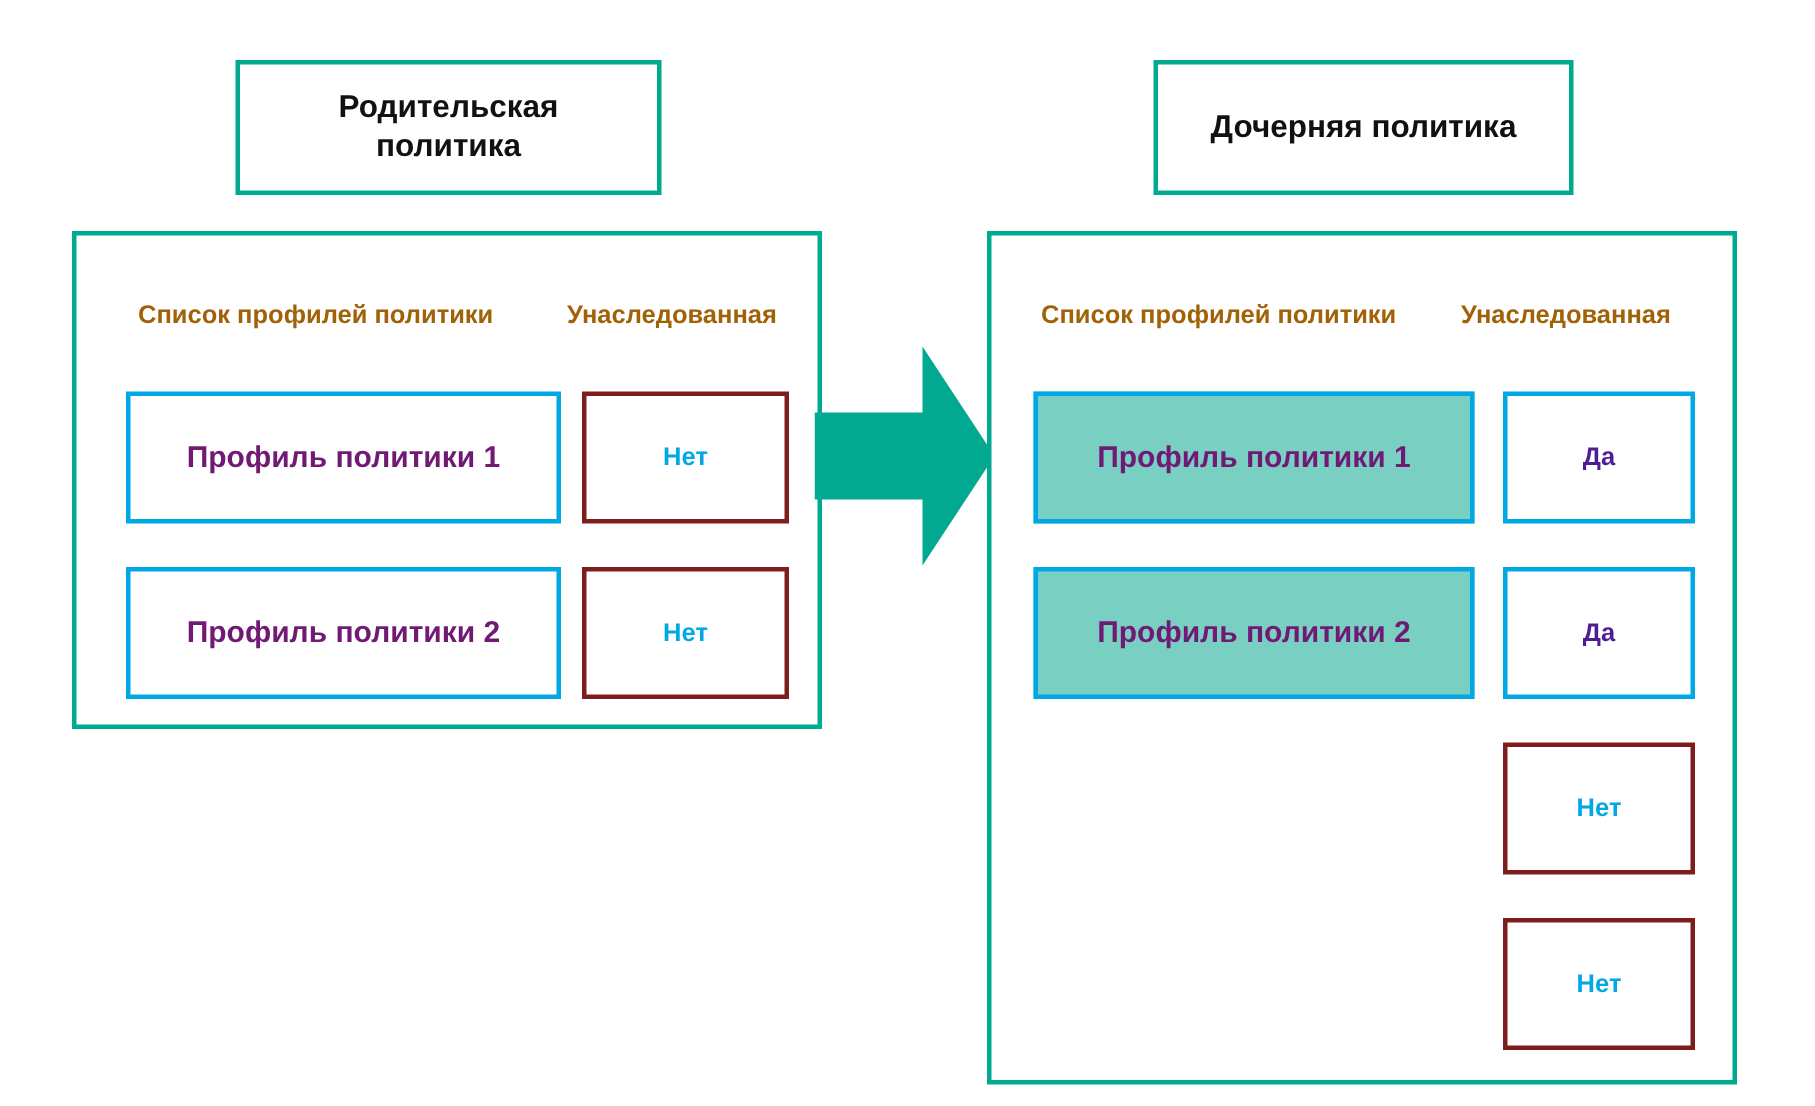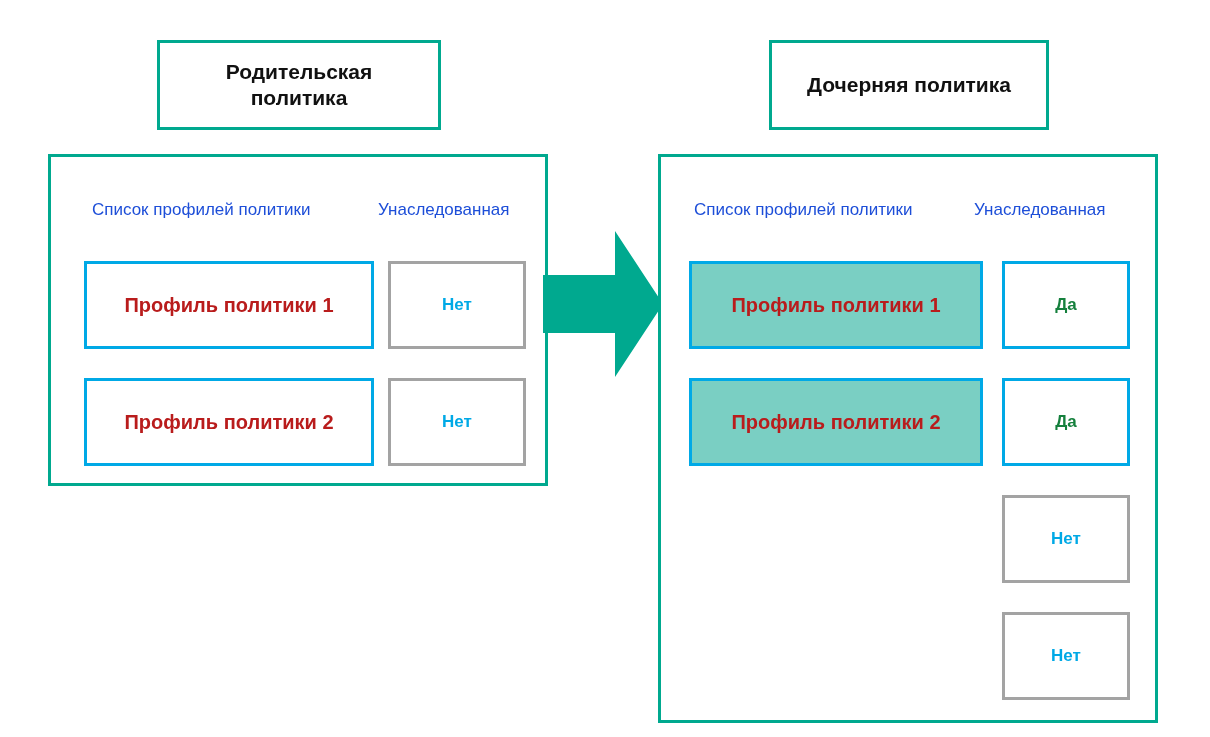--- a/index.html
+++ b/index.html
@@ -77,22 +77,22 @@
     position: absolute;
     top: 40px;
     left: 0;
     right: 0;
     height: 26px;
     display: flex;
     align-items: center;
   }
   .col-head {
     font-size: 17px;
-    font-weight: normal;
-    color: #1d4ed8;
+    font-weight: bold;
+    color: #a16207;
     white-space: nowrap;
   }
   #panel-parent .col-head-profiles { position: absolute; left: 41px; }
   #panel-parent .col-head-inherited { position: absolute; left: 327px; }
   #panel-child  .col-head-profiles  { position: absolute; left: 33px; }
   #panel-child  .col-head-inherited { position: absolute; left: 313px; }
 
   
   .row {
     position: absolute;
@@ -103,40 +103,40 @@
   .profile-box {
     position: absolute;
     box-sizing: border-box;
     background: #ffffff;
     border: 3px solid #00A9E6;
     display: flex;
     align-items: center;
     justify-content: center;
     font-size: 20px;
     font-weight: bold;
-    color: #b91c1c;
+    color: #701a75;
     white-space: nowrap;
   }
   .profile-box.highlight {
     background: #7ACFC3;
   }
   .inherited-box {
     position: absolute;
     box-sizing: border-box;
     background: #ffffff;
     display: flex;
     align-items: center;
     justify-content: center;
     font-size: 17px;
     font-weight: bold;
   }
-  .inherited-box.bordered-green { border: 3px solid #a3a3a3; }
+  .inherited-box.bordered-green { border: 3px solid #7f1d1d; }
   .inherited-box.bordered-blue  { border: 3px solid #00A9E6; }
   .val-no  { color: #00A9E6; }
-  .val-yes { color: #15803d; }
+  .val-yes { color: #4c1d95; }
 
   
   #panel-parent .profile-box {
     left: 33px;
     width: 290px;
     height: 88px;
   }
   #panel-parent .inherited-box {
     left: 337px;
     width: 138px;

